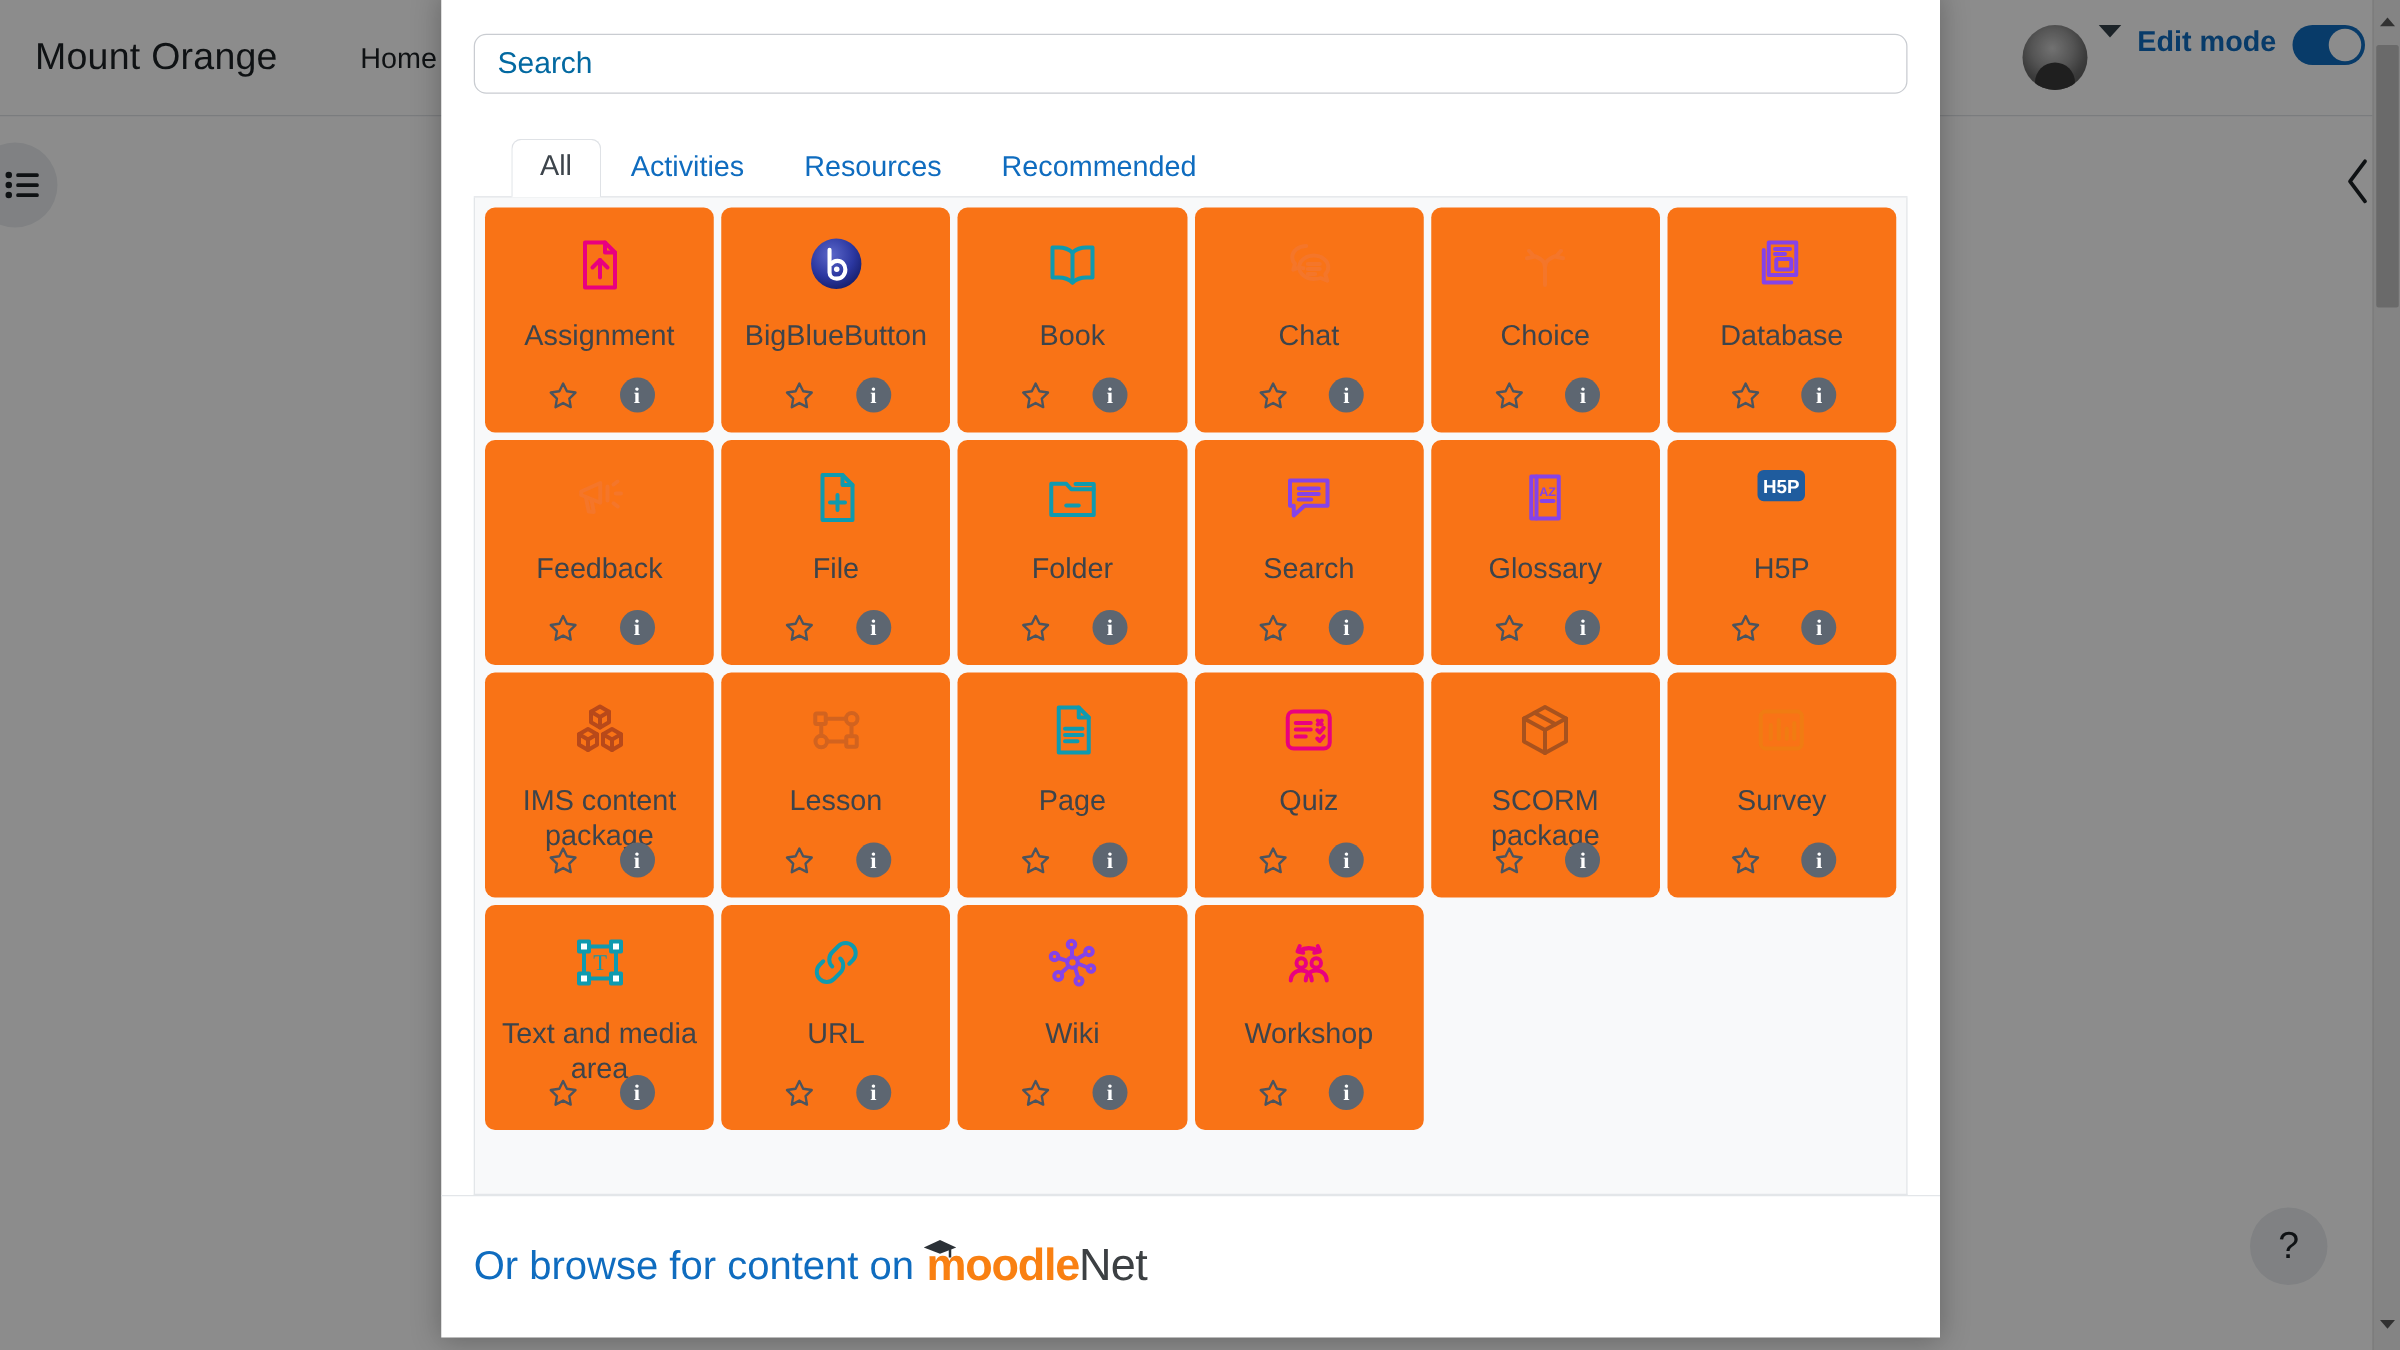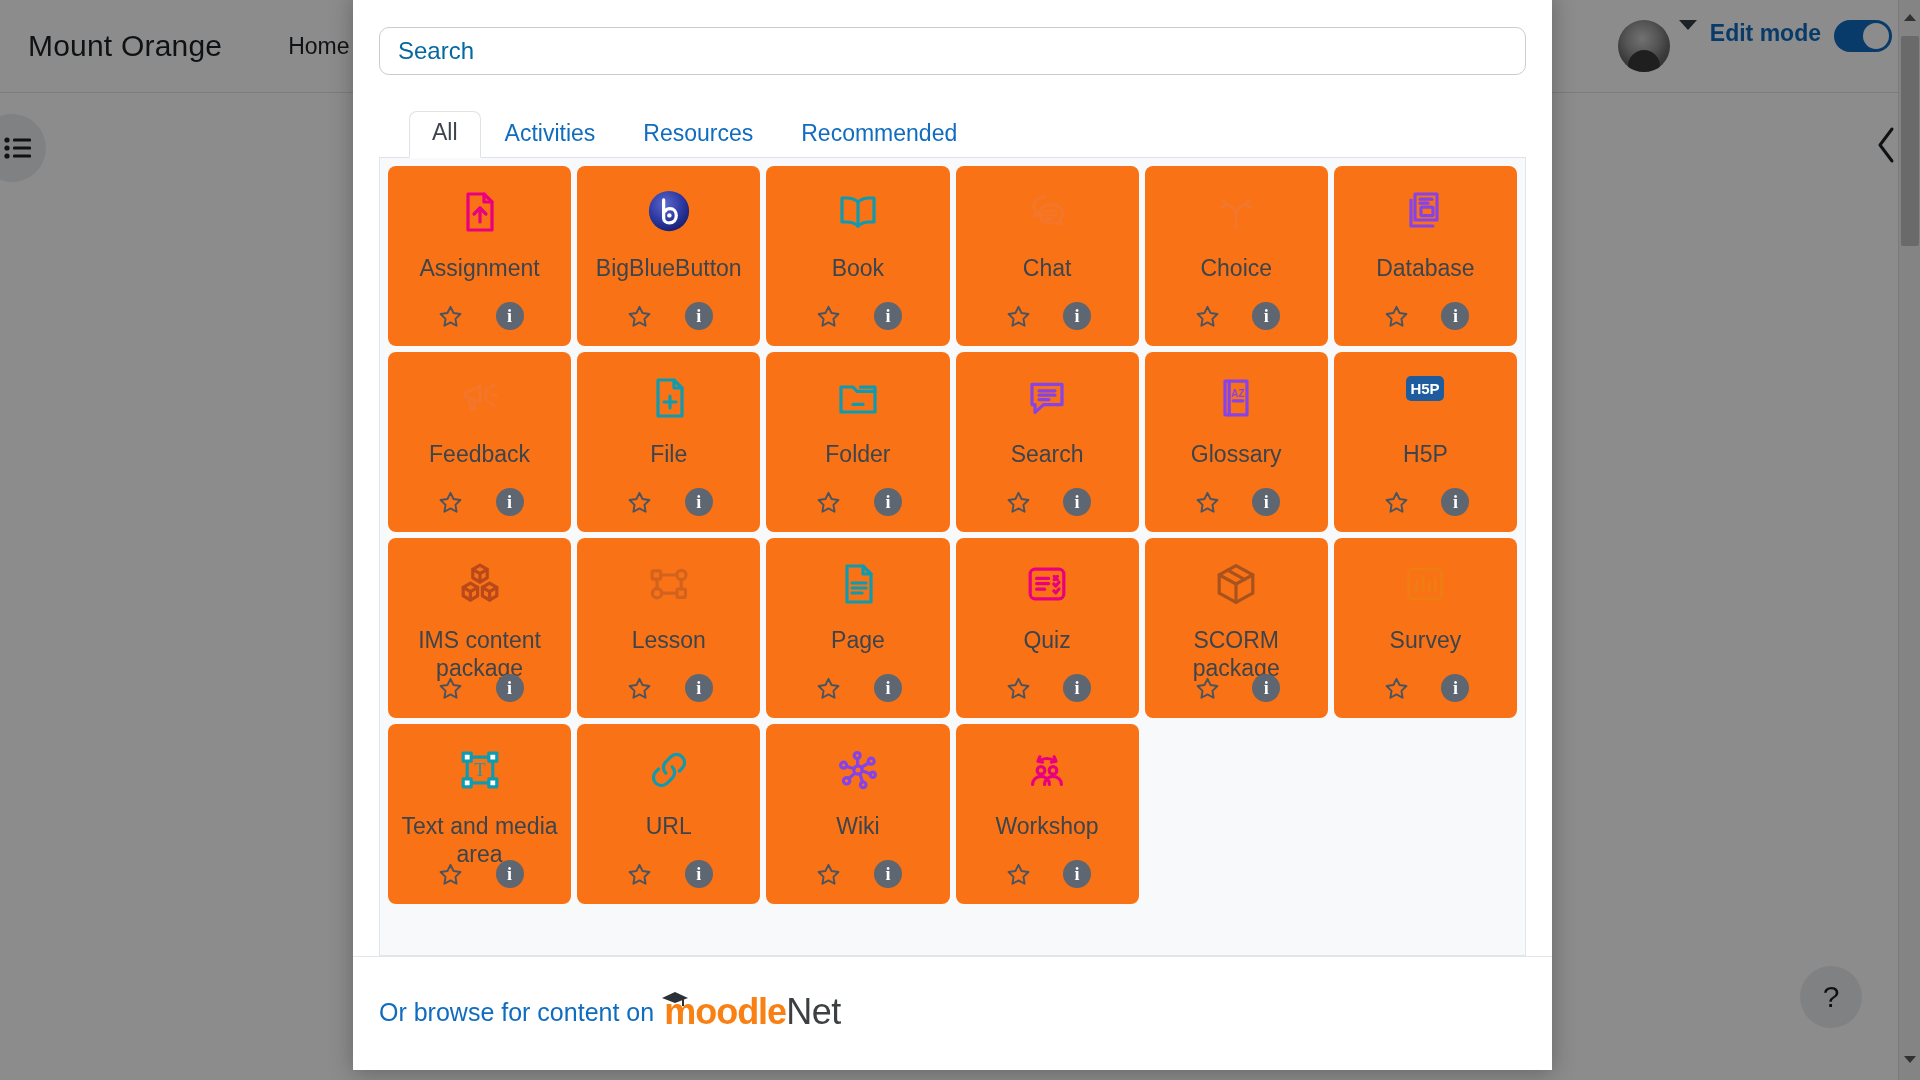--- a/index.html
+++ b/index.html
@@ -152,21 +152,21 @@
     color: #fff; font-size: 18px; font-weight: bold; font-family: "Liberation Serif", serif;
     display: flex; align-items: center; justify-content: center; line-height: 1;
   }
 
   .chooser-footer {
     border-top: 1px solid #e3e6e9;
     margin: 0 -26px; padding: 34px 0 0 26px;
     flex: 1;
   }
   .moodlenet-row { display: flex; align-items: center; gap: 10px; }
-  .moodlenet-text { font-size: 25px; color: #0f6cbf; }
+  .moodlenet-text { font-size: 32px; color: #0f6cbf; }
   .moodlenet-logo { display: flex; align-items: baseline; position: relative; }
   .ml-moodle { font-size: 36px; font-weight: bold; color: #f98012; letter-spacing: -1px; }
   .ml-net { font-size: 36px; color: #3c4043; letter-spacing: -.5px; }
   .ml-cap { position: absolute; left: -4px; top: -2px; }
 </style>
 </head>
 <body>
 
 <div id="page-root">
 

